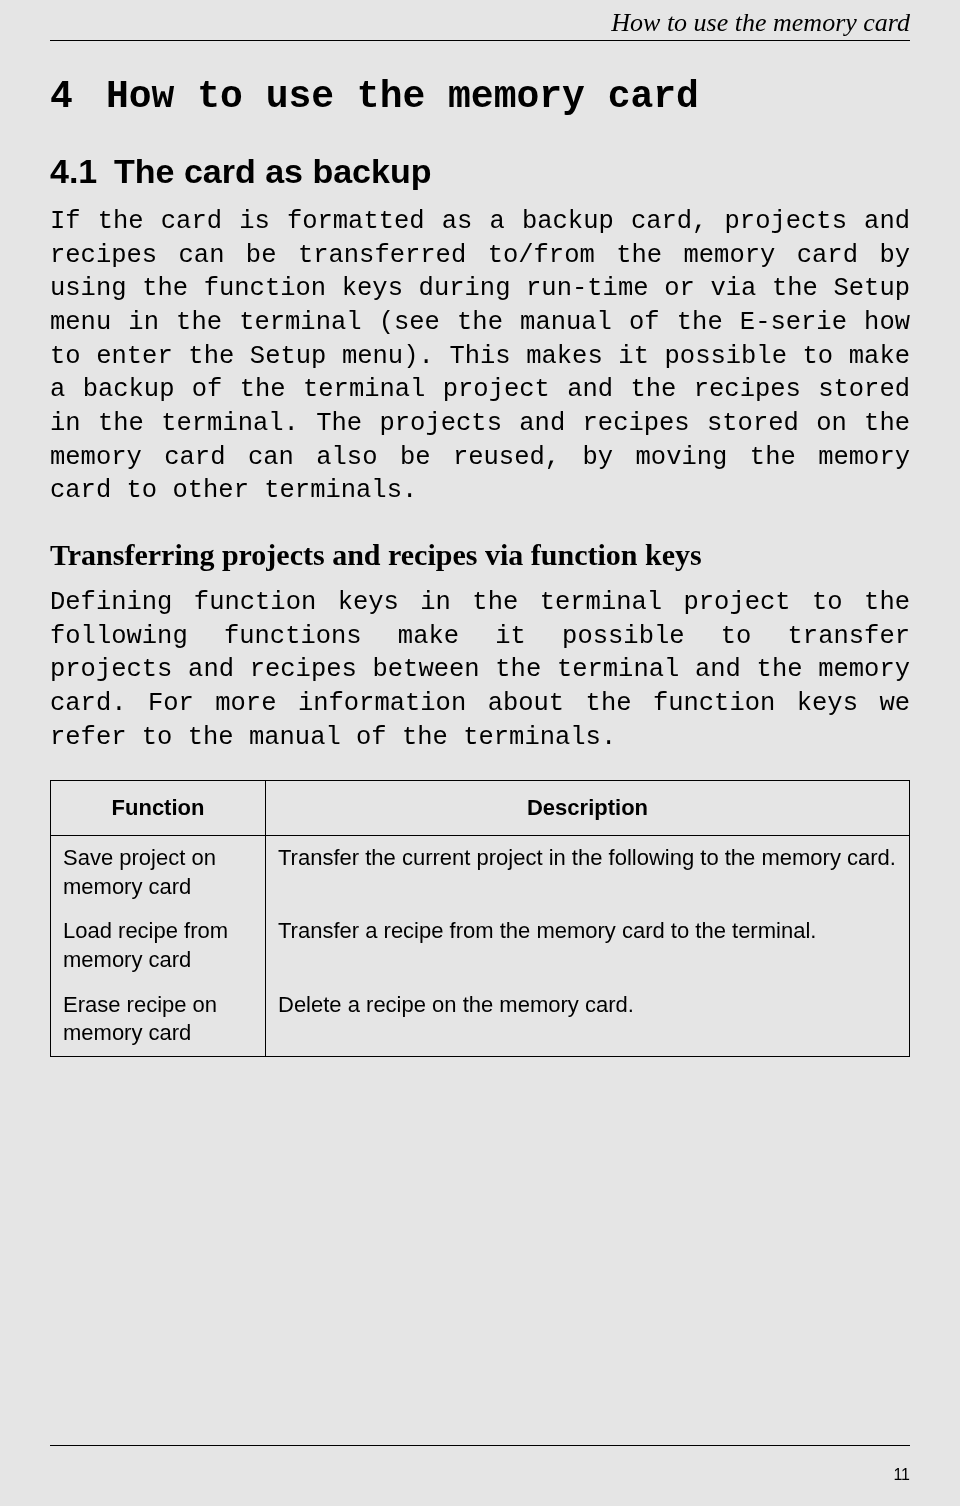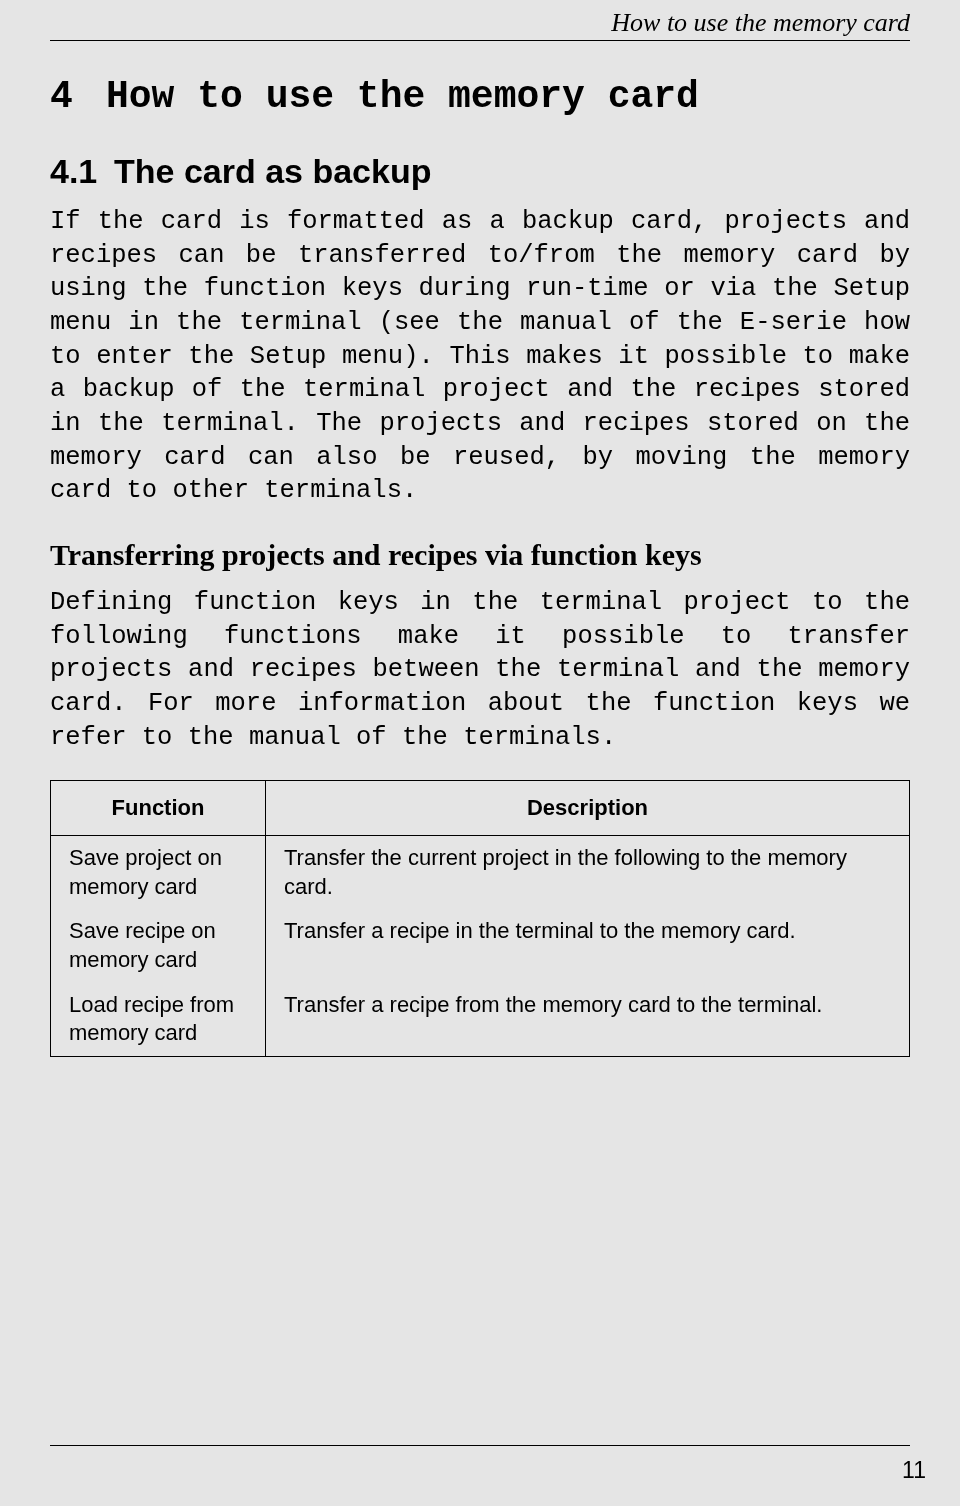--- a/index.html
+++ b/index.html
@@ -57,39 +57,39 @@
   }
   th {
     border: 1.5px solid #000;
     padding: 14px 10px;
     font-weight: bold;
     text-align: center;
   }
   td {
     border-left: 1.5px solid #000;
     border-right: 1.5px solid #000;
-    padding: 8px 10px 8px 18px;
+    padding: 8px 10px 8px 12px;
     vertical-align: top;
     line-height: 1.3;
   }
   tr:last-child td { border-bottom: 1.5px solid #000; }
   .col-func { width: 215px; }
   .footer-line {
     position: absolute;
     bottom: 60px;
     left: 50px;
     right: 50px;
     border-top: 1.5px solid #000;
   }
   .page-num {
     position: absolute;
     bottom: 22px;
-    right: 34px;
+    right: 50px;
     font-family: Arial, Helvetica, sans-serif;
-    font-size: 23px;
+    font-size: 16px;
   }
 </style>
 </head>
 <body>
 
 <div class="header-area">
   <span>How to use the memory card</span>
 </div>
 
 <h1 class="h1">
@@ -112,24 +112,24 @@
       <th class="col-func">Function</th>
       <th>Description</th>
     </tr>
   </thead>
   <tbody>
     <tr>
       <td>Save project on memory card</td>
       <td>Transfer the current project in the following to the memory card.</td>
     </tr>
     <tr>
-      <td>Save recipe on memory card</td>
-      <td>Transfer a recipe in the terminal to the memory card.</td>
+      <td>Load recipe from memory card</td>
+      <td>Transfer a recipe from the memory card to the terminal.</td>
     </tr>
     <tr>
-      <td>Load recipe from memory card</td>
-      <td>Transfer a recipe from the memory card to the terminal.</td>
+      <td>Erase recipe on memory card</td>
+      <td>Delete a recipe on the memory card.</td>
     </tr>
   </tbody>
 </table>
 
 <div class="footer-line"></div>
 <div class="page-num">11</div>
 
 </body></html>

